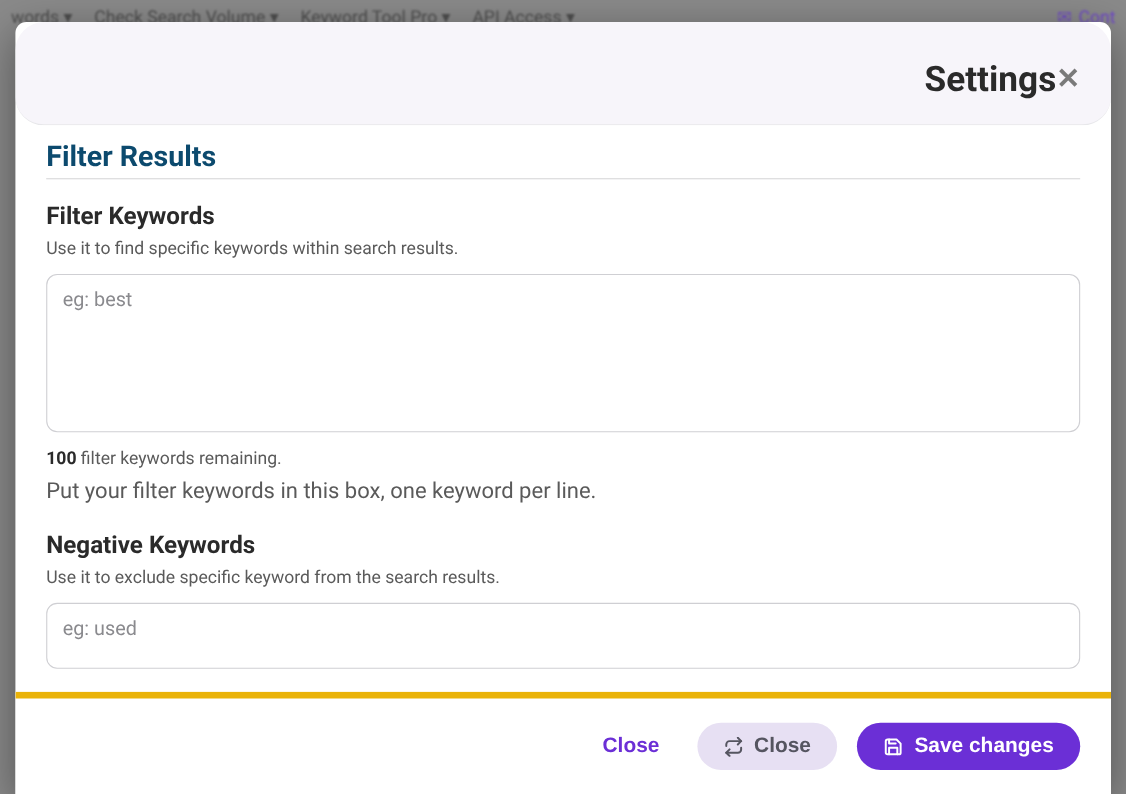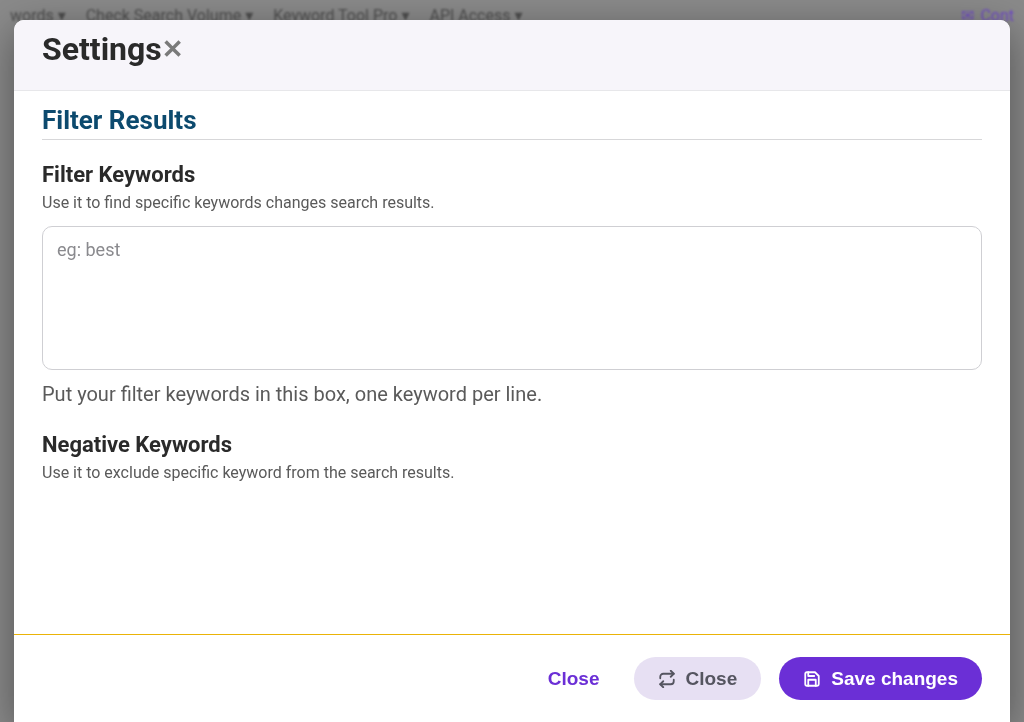--- a/index.html
+++ b/index.html
@@ -48,25 +48,26 @@
       bottom: 0;
       background: #fff;
       border-radius: 10px 10px 0 0;
       box-shadow: 0 10px 40px rgba(0,0,0,0.4);
       display: flex;
       flex-direction: column;
       overflow: hidden;
     }
     .modal-header {
       background: #f7f5fa;
-      padding: 10px 28px 22px 28px;
+      padding: 33px 28px 22px 28px;
       border-bottom: 1px solid #e7e7ea;
       display: flex;
       align-items: center;
-      justify-content: flex-start;
+      justify-content: flex-end;
+      border-radius: 26px;
     }
     .modal-title {
       font-size: 32px;
       font-weight: 700;
       color: #2a2a2a;
     }
     .close-x {
       font-size: 26px;
       color: #7a7a7a;
       cursor: pointer;
@@ -127,21 +128,21 @@
       font-weight: 700;
       color: #2a2a2a;
     }
     .hint {
       font-size: 20px;
       color: #5a5a5a;
       margin-top: 8px;
       margin-bottom: 26px;
     }
     .modal-footer {
-      border-top: 1px solid #eab308;
+      border-top: 6px solid #eab308;
       padding: 22px 28px;
       display: flex;
       align-items: center;
       justify-content: flex-end;
       gap: 18px;
       background: #fff;
     }
     .btn {
       font-size: 19px;
       font-weight: 600;
@@ -192,26 +193,30 @@
   <div class="modal-header">
     <div class="modal-title">Settings</div>
     <div class="close-x">✕</div>
   </div>
 
   <div class="modal-body">
 
     <div class="section-title">Filter Results</div>
 
     <div class="field-label">Filter Keywords</div>
-    <div class="field-desc">Use it to find specific keywords changes search results.</div>
+    <div class="field-desc">Use it to find specific keywords within search results.</div>
     <textarea class="keyword-box filter-box" placeholder="eg: best" style=""></textarea>
+    <div class="remaining">
+      <span class="count">100</span><span> filter keywords remaining.</span>
+    </div>
     <div class="hint">Put your filter keywords in this box, one keyword per line.</div>
 
     <div class="field-label">Negative Keywords</div>
     <div class="field-desc">Use it to exclude specific keyword from the search results.</div>
+    <textarea class="keyword-box negative-box" placeholder="eg: used" style=""></textarea>
 
   </div>
 
   <div class="modal-footer">
     <button class="btn btn-close">Close</button>
     <button class="btn btn-reset">
       <svg class="icon-svg" viewBox="0 0 24 24" fill="none" stroke="#555560" stroke-width="2.4" stroke-linecap="round" stroke-linejoin="round">
         <polyline points="17 1 21 5 17 9"></polyline>
         <path d="M3 11V9a4 4 0 0 1 4-4h14"></path>
         <polyline points="7 23 3 19 7 15"></polyline>

